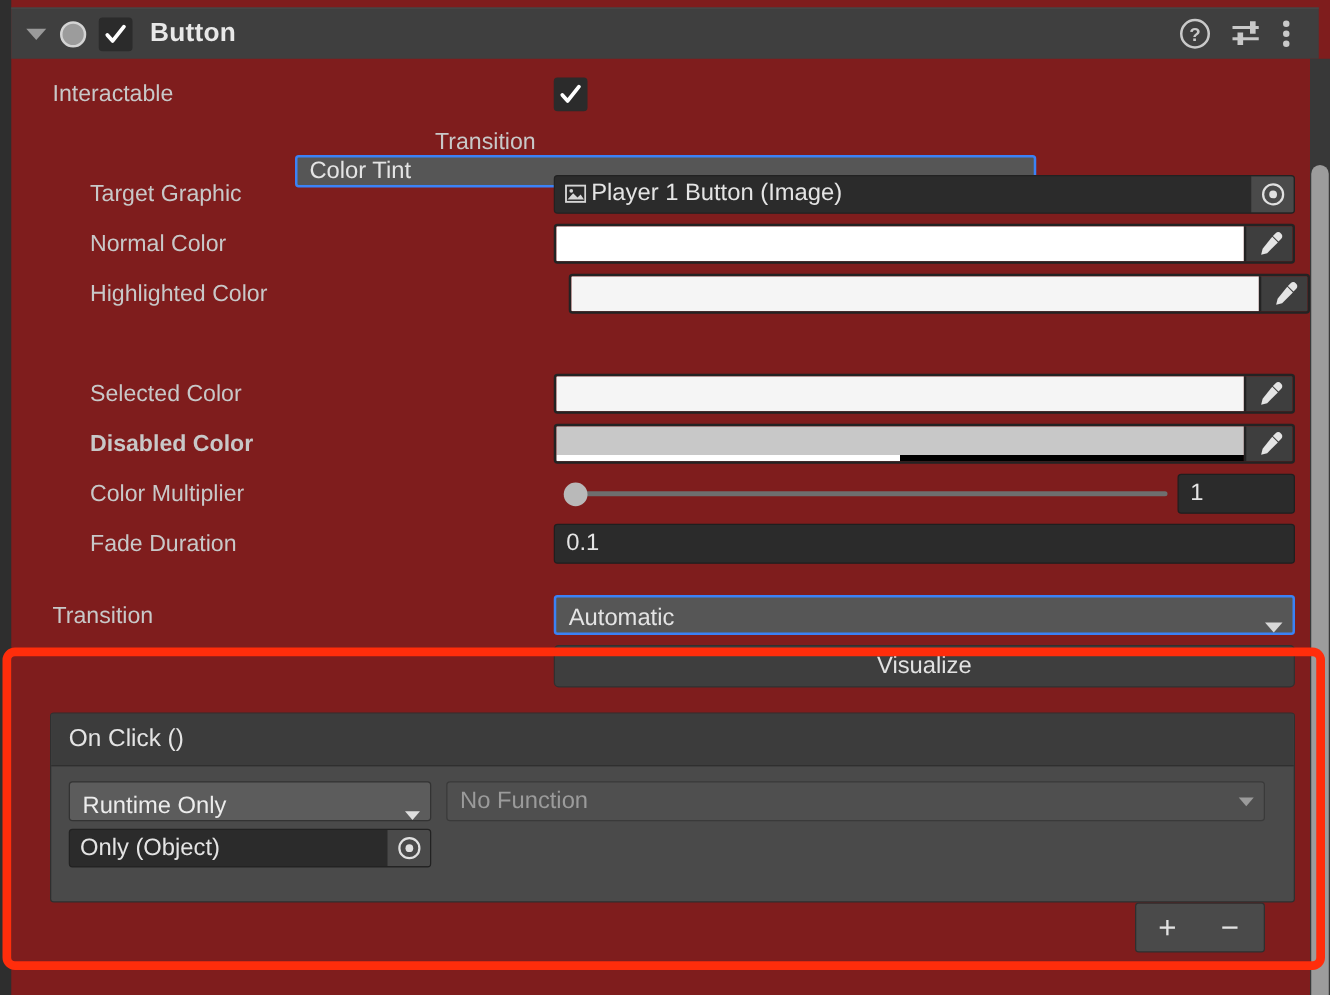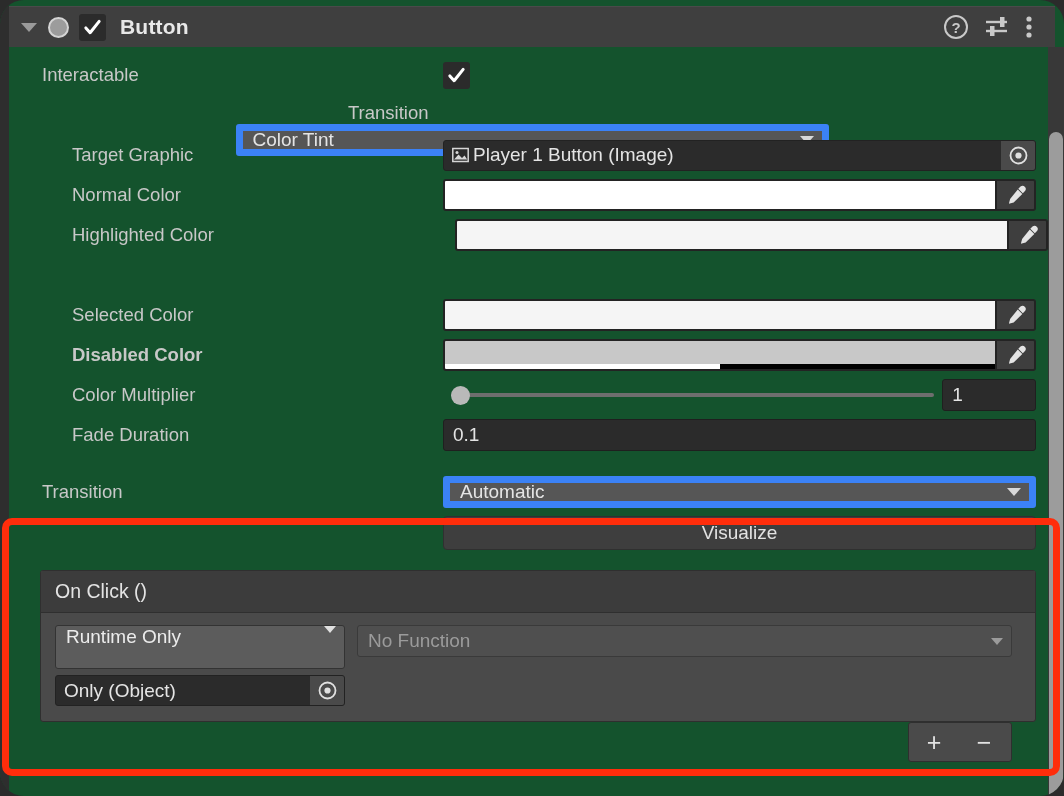--- a/index.html
+++ b/index.html
@@ -10,23 +10,22 @@
     width: 1064px; height: 796px;
     font-family: "Liberation Sans", sans-serif;
     overflow: hidden;
     position: relative;
   }
 
   #root {
     position: absolute;
     left: 0; top: 0;
     width: 1064px; height: 796px;
-    background: #14532d;
+    background: #7f1d1d;
     overflow: hidden;
-    border-radius: 24px;
   }
 
   
   .gutter {
     position: absolute; left: 0; top: 0;
     width: 9px; height: 796px;
     background: #2e2e2e;
   }
 
   
@@ -112,24 +111,24 @@
   .check-box {
     width: 27px; height: 27px;
     background: #2b2b2b;
     border-radius: 3px;
     display: flex; align-items: center; justify-content: center;
     cursor: pointer;
   }
   .dropdown {
     height: 32px;
     background: #565656;
-    border: 7px solid #3b82f6;
-    border-radius: 3px;
-    display: flex;
-    align-items: center;
+    border: 2px solid #3b82f6;
+    border-radius: 3px;
+    display: flex;
+    align-items: flex-end;
     padding: 0 8px 0 10px;
     box-sizing: border-box;
     color: #e4e4e4;
     font-size: 19px;
     cursor: pointer;
   }
   .dropdown .dd-arrow {
     margin-left: auto;
     width: 0; height: 0;
     border-left: 7px solid transparent;
@@ -267,25 +266,25 @@
     color: #e4e4e4;
     font-size: 19.5px;
     box-sizing: border-box;
   }
   .event-body {
     padding: 12px 14px 12px 14px;
   }
   .event-line1 { display: flex; gap: 12px; }
   .event-line2 { display: flex; gap: 12px; margin-top: 6px; }
   .dd-small {
-    height: 44px;
+    height: 32px;
     background: #5c5c5c;
     border: 1px solid #333;
     border-radius: 3px;
-    display: flex; align-items: flex-start;
+    display: flex; align-items: flex-end;
     padding: 0 8px 0 10px;
     box-sizing: border-box;
     color: #ececec;
     font-size: 19px;
     cursor: pointer;
   }
   .dd-small .dd-arrow {
     margin-left: auto;
     width: 0; height: 0;
     border-left: 6px solid transparent;

